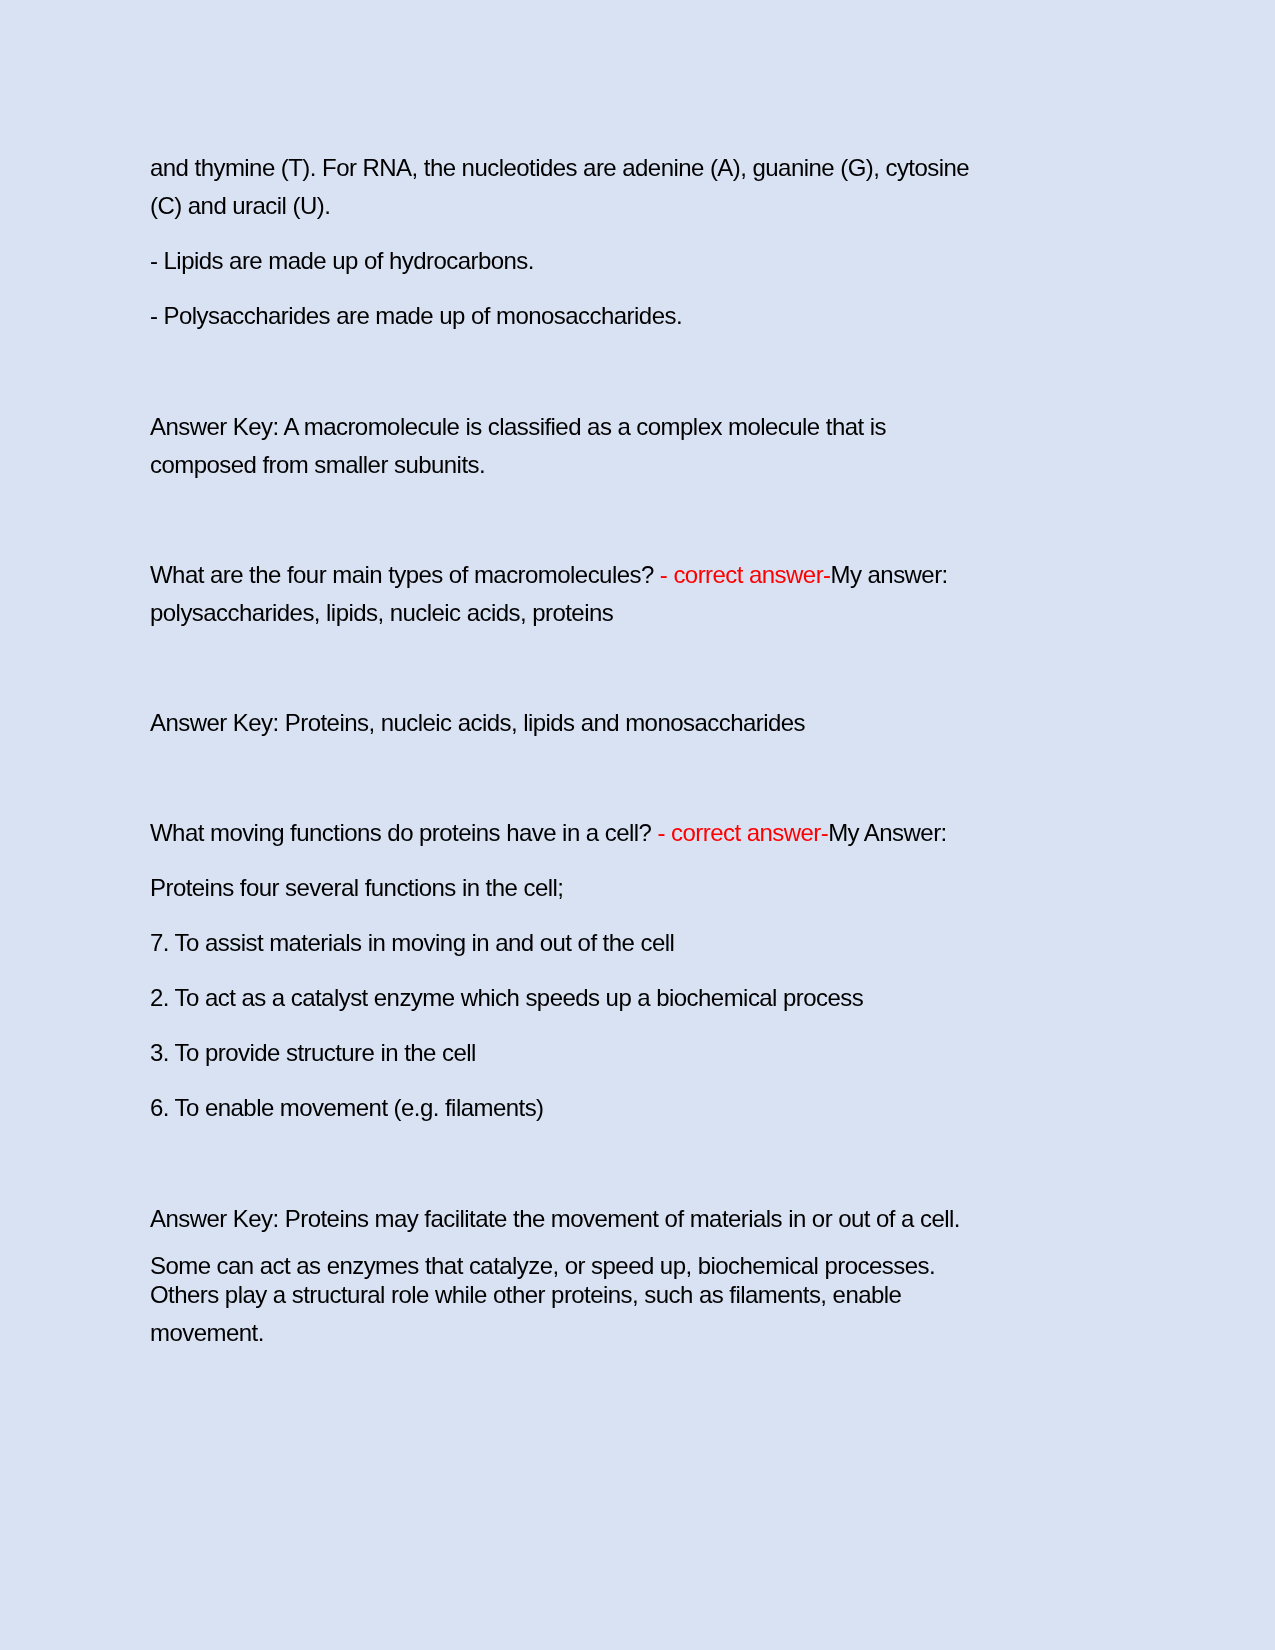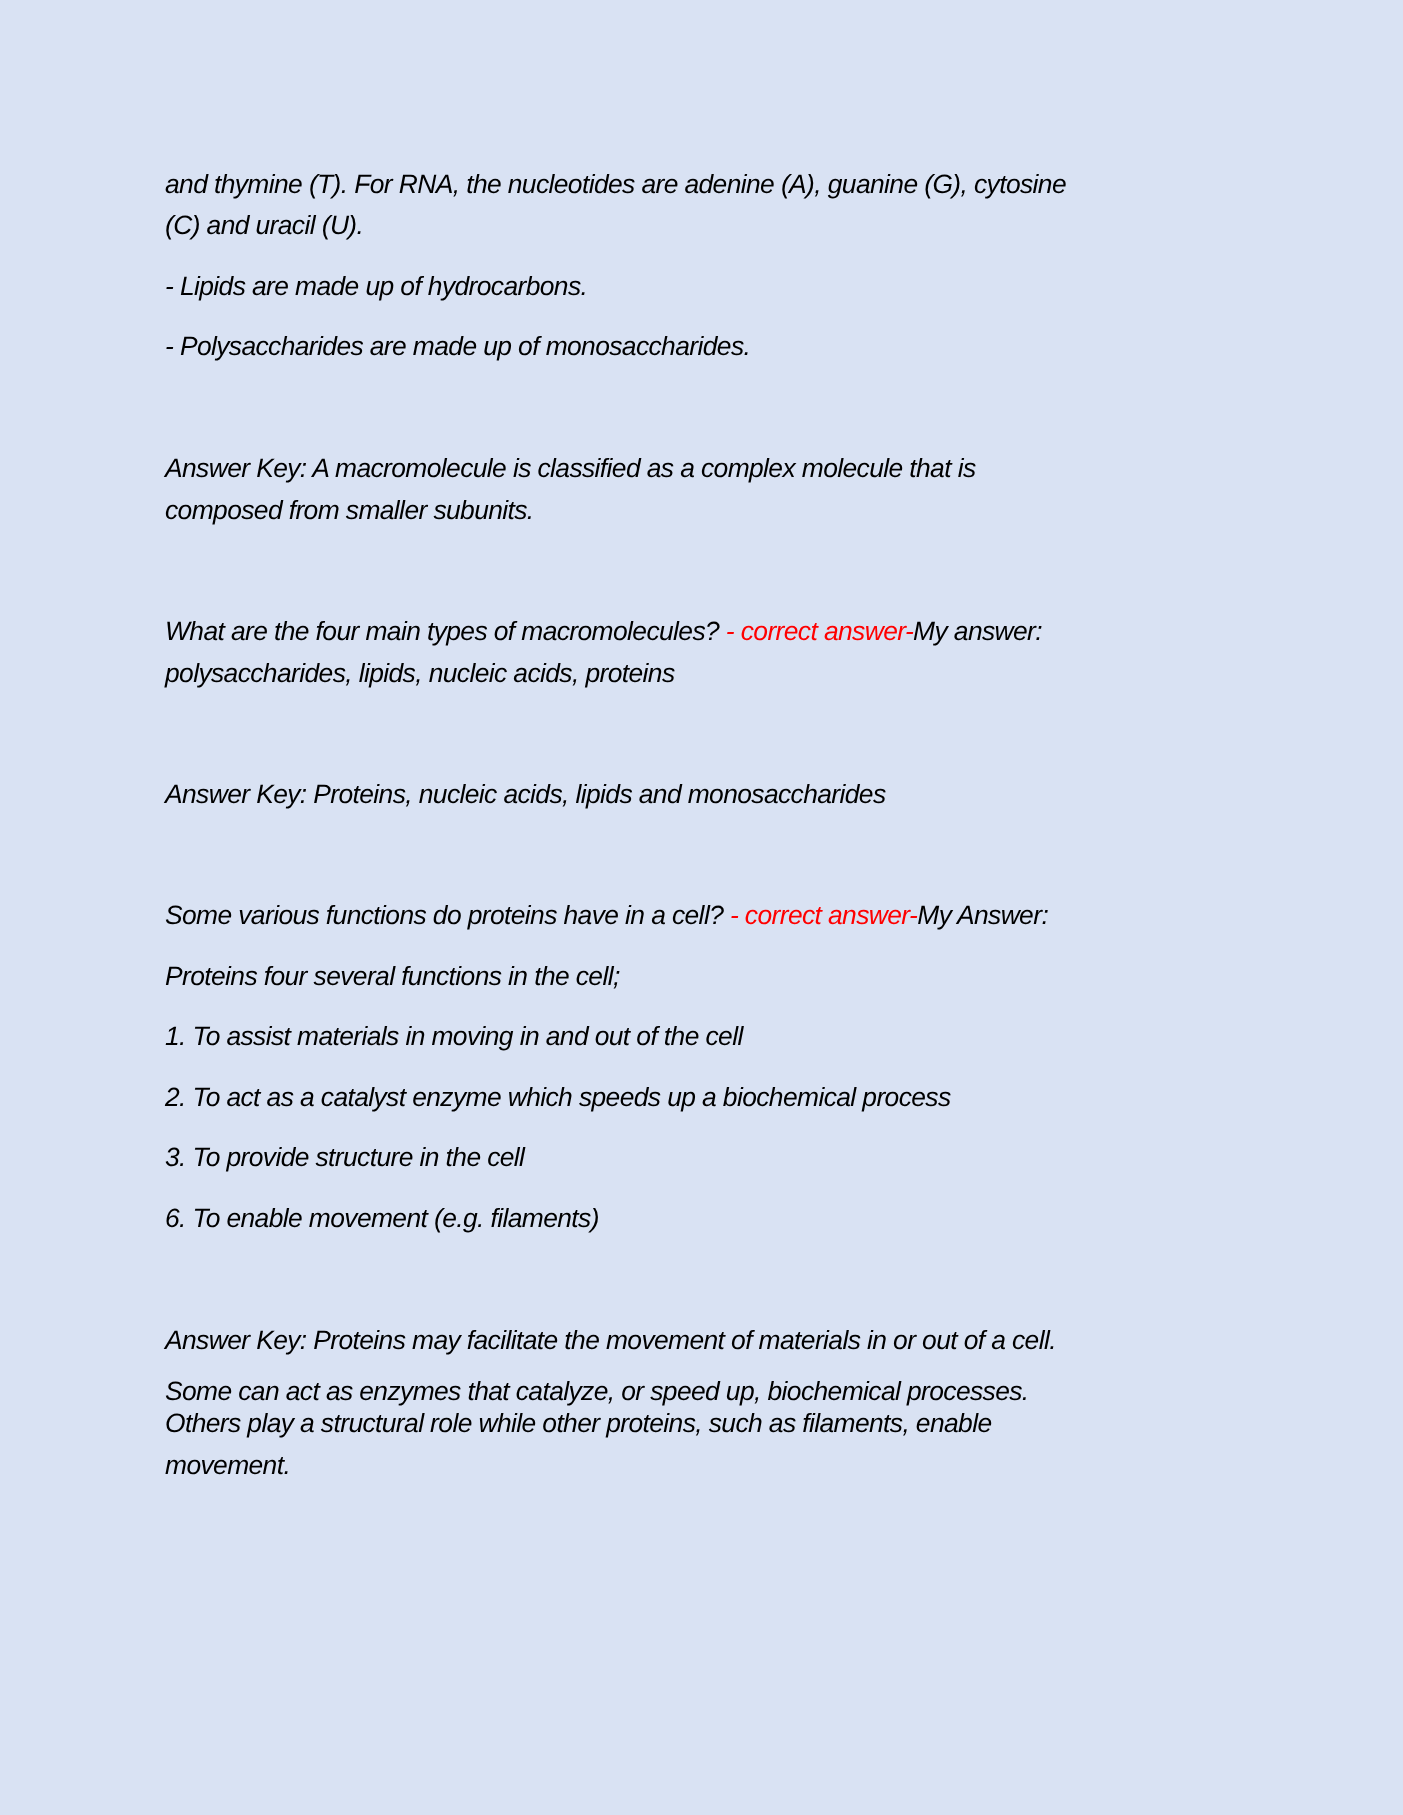--- a/index.html
+++ b/index.html
@@ -11,21 +11,20 @@
       font-family: "Liberation Sans", "DejaVu Sans", sans-serif;
       color: #000;
     }
     .line {
       position: absolute;
       left: 150px;
       font-size: 24px;
       line-height: 30px;
       white-space: nowrap;
       letter-spacing: -0.55px;
-      font-style: italic;
     }
     .red { color: #FF0000; text-align: center; }
   </style>
 </head>
 <body>
 
 <div>
 
   <div class="line" style="top:153px">and thymine (T). For RNA, the nucleotides are adenine (A), guanine (G), cytosine</div>
   <div class="line" style="top:191px">(C) and uracil (U).</div>
@@ -37,26 +36,26 @@
   <div class="line" style="top:450px">composed from smaller subunits.</div>
 
   <div class="line" style="top:560px">
     <span>What are the four main types of macromolecules? </span><span class="red">- correct answer-</span><span>My answer:</span>
   </div>
   <div class="line" style="top:598px">polysaccharides, lipids, nucleic acids, proteins</div>
 
   <div class="line" style="top:708px">Answer Key: Proteins, nucleic acids, lipids and monosaccharides</div>
 
   <div class="line" style="top:818px">
-    <span>Some various functions do proteins have in a cell? </span><span class="red">- correct answer-</span><span>My Answer:</span>
+    <span>What moving functions do proteins have in a cell? </span><span class="red">- correct answer-</span><span>My Answer:</span>
   </div>
 
   <div class="line" style="top:873px">Proteins four several functions in the cell;</div>
 
-  <div class="line" style="top:928px">1. To assist materials in moving in and out of the cell</div>
+  <div class="line" style="top:928px">7. To assist materials in moving in and out of the cell</div>
   <div class="line" style="top:983px">2. To act as a catalyst enzyme which speeds up a biochemical process</div>
   <div class="line" style="top:1038px">3. To provide structure in the cell</div>
   <div class="line" style="top:1093px">6. To enable movement (e.g. filaments)</div>
 
   <div class="line" style="top:1204px">Answer Key: Proteins may facilitate the movement of materials in or out of a cell.</div>
   <div class="line" style="top:1251px">Some can act as enzymes that catalyze, or speed up, biochemical processes.</div>
   <div class="line" style="top:1280px">Others play a structural role while other proteins, such as filaments, enable</div>
   <div class="line" style="top:1318px">movement.</div>
 
 </div>

